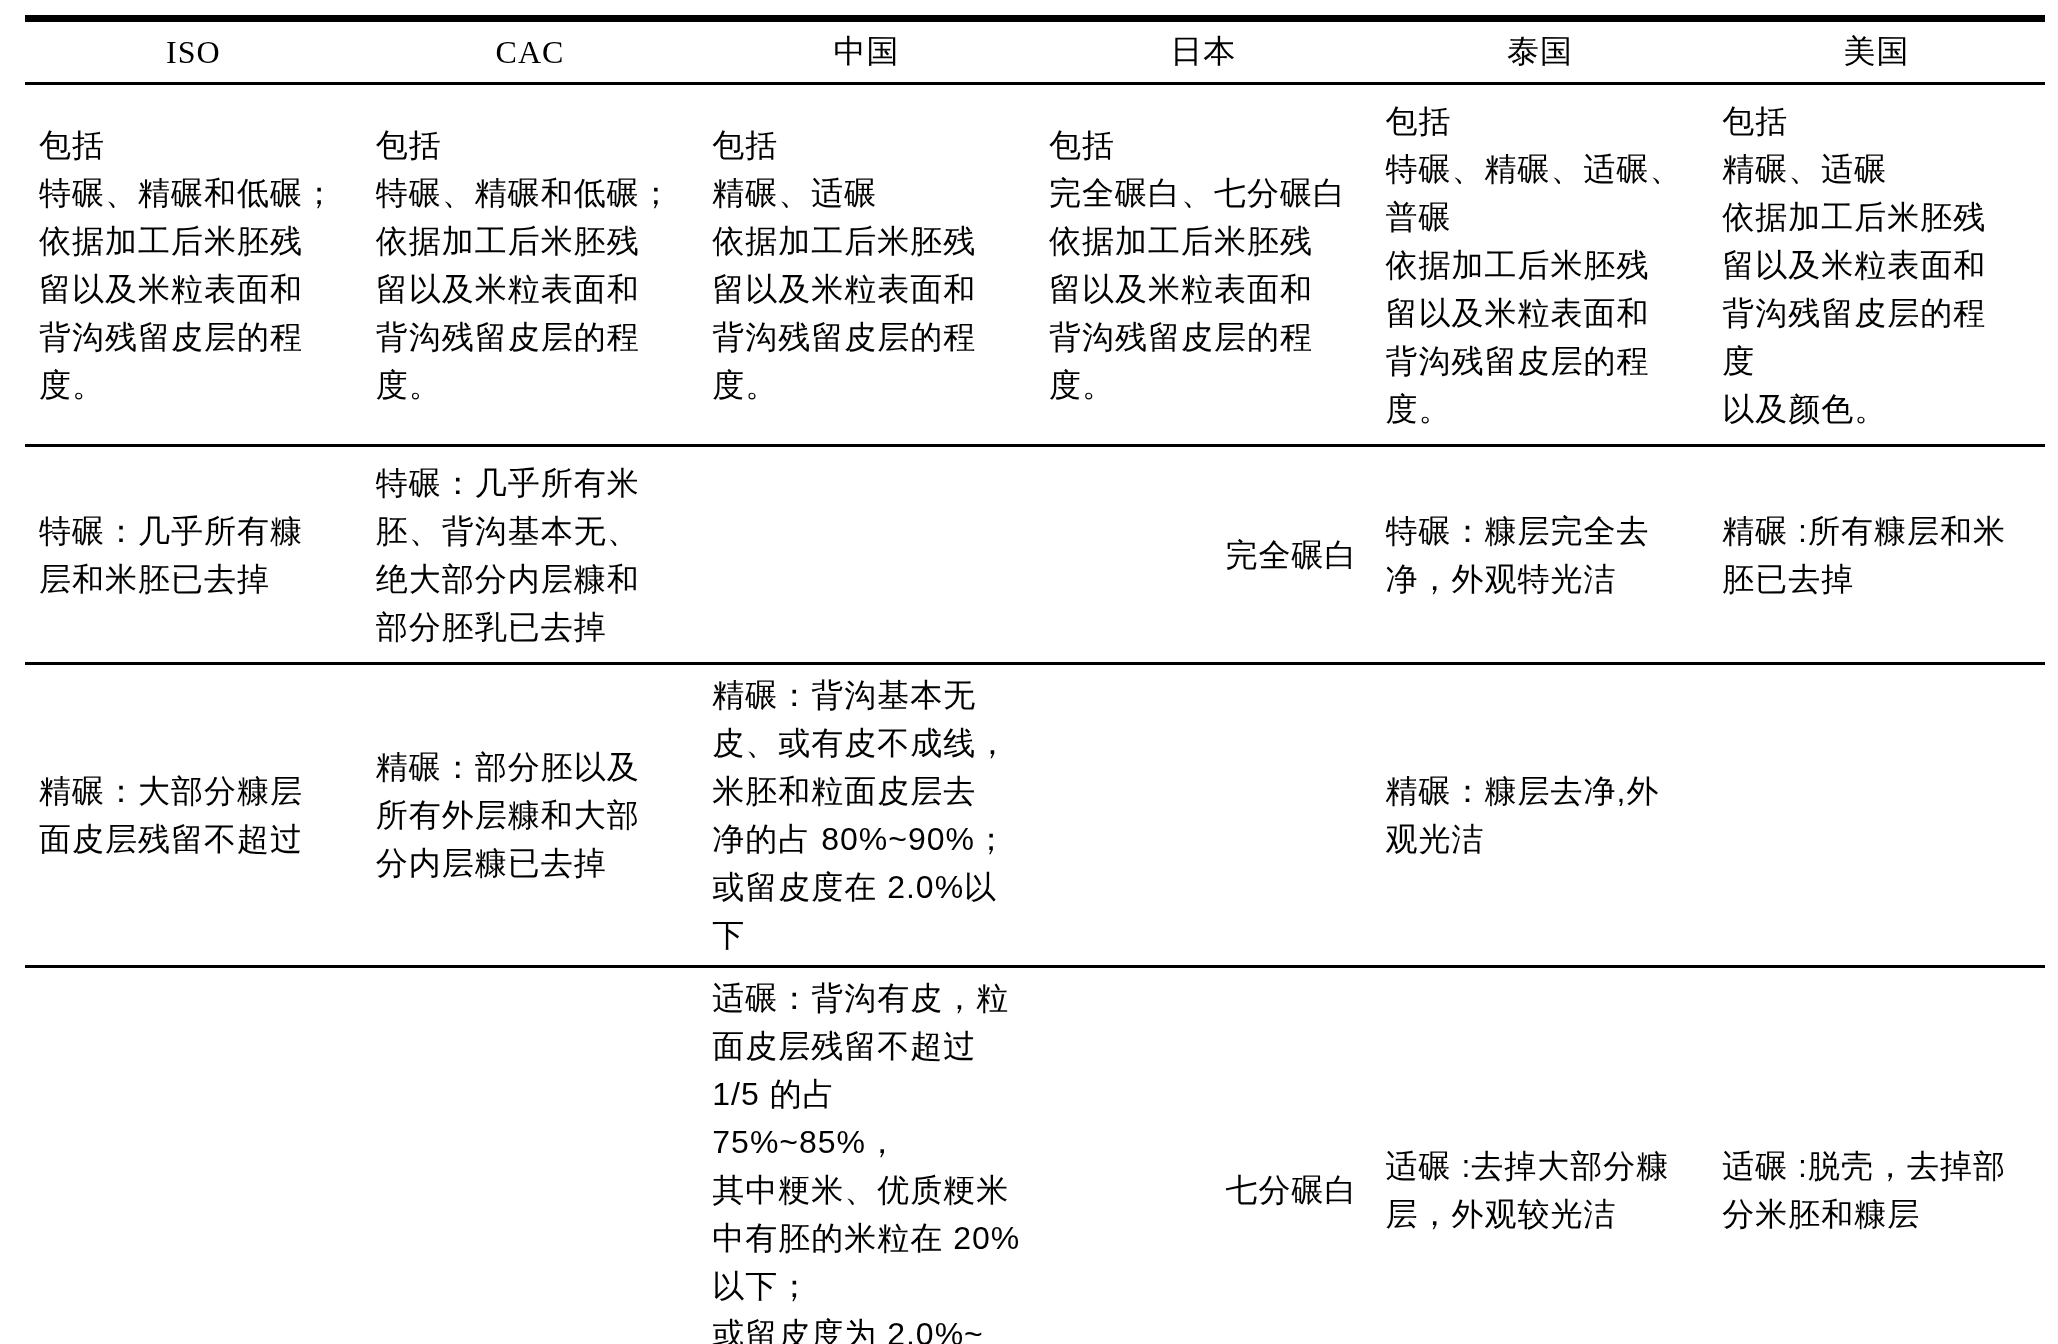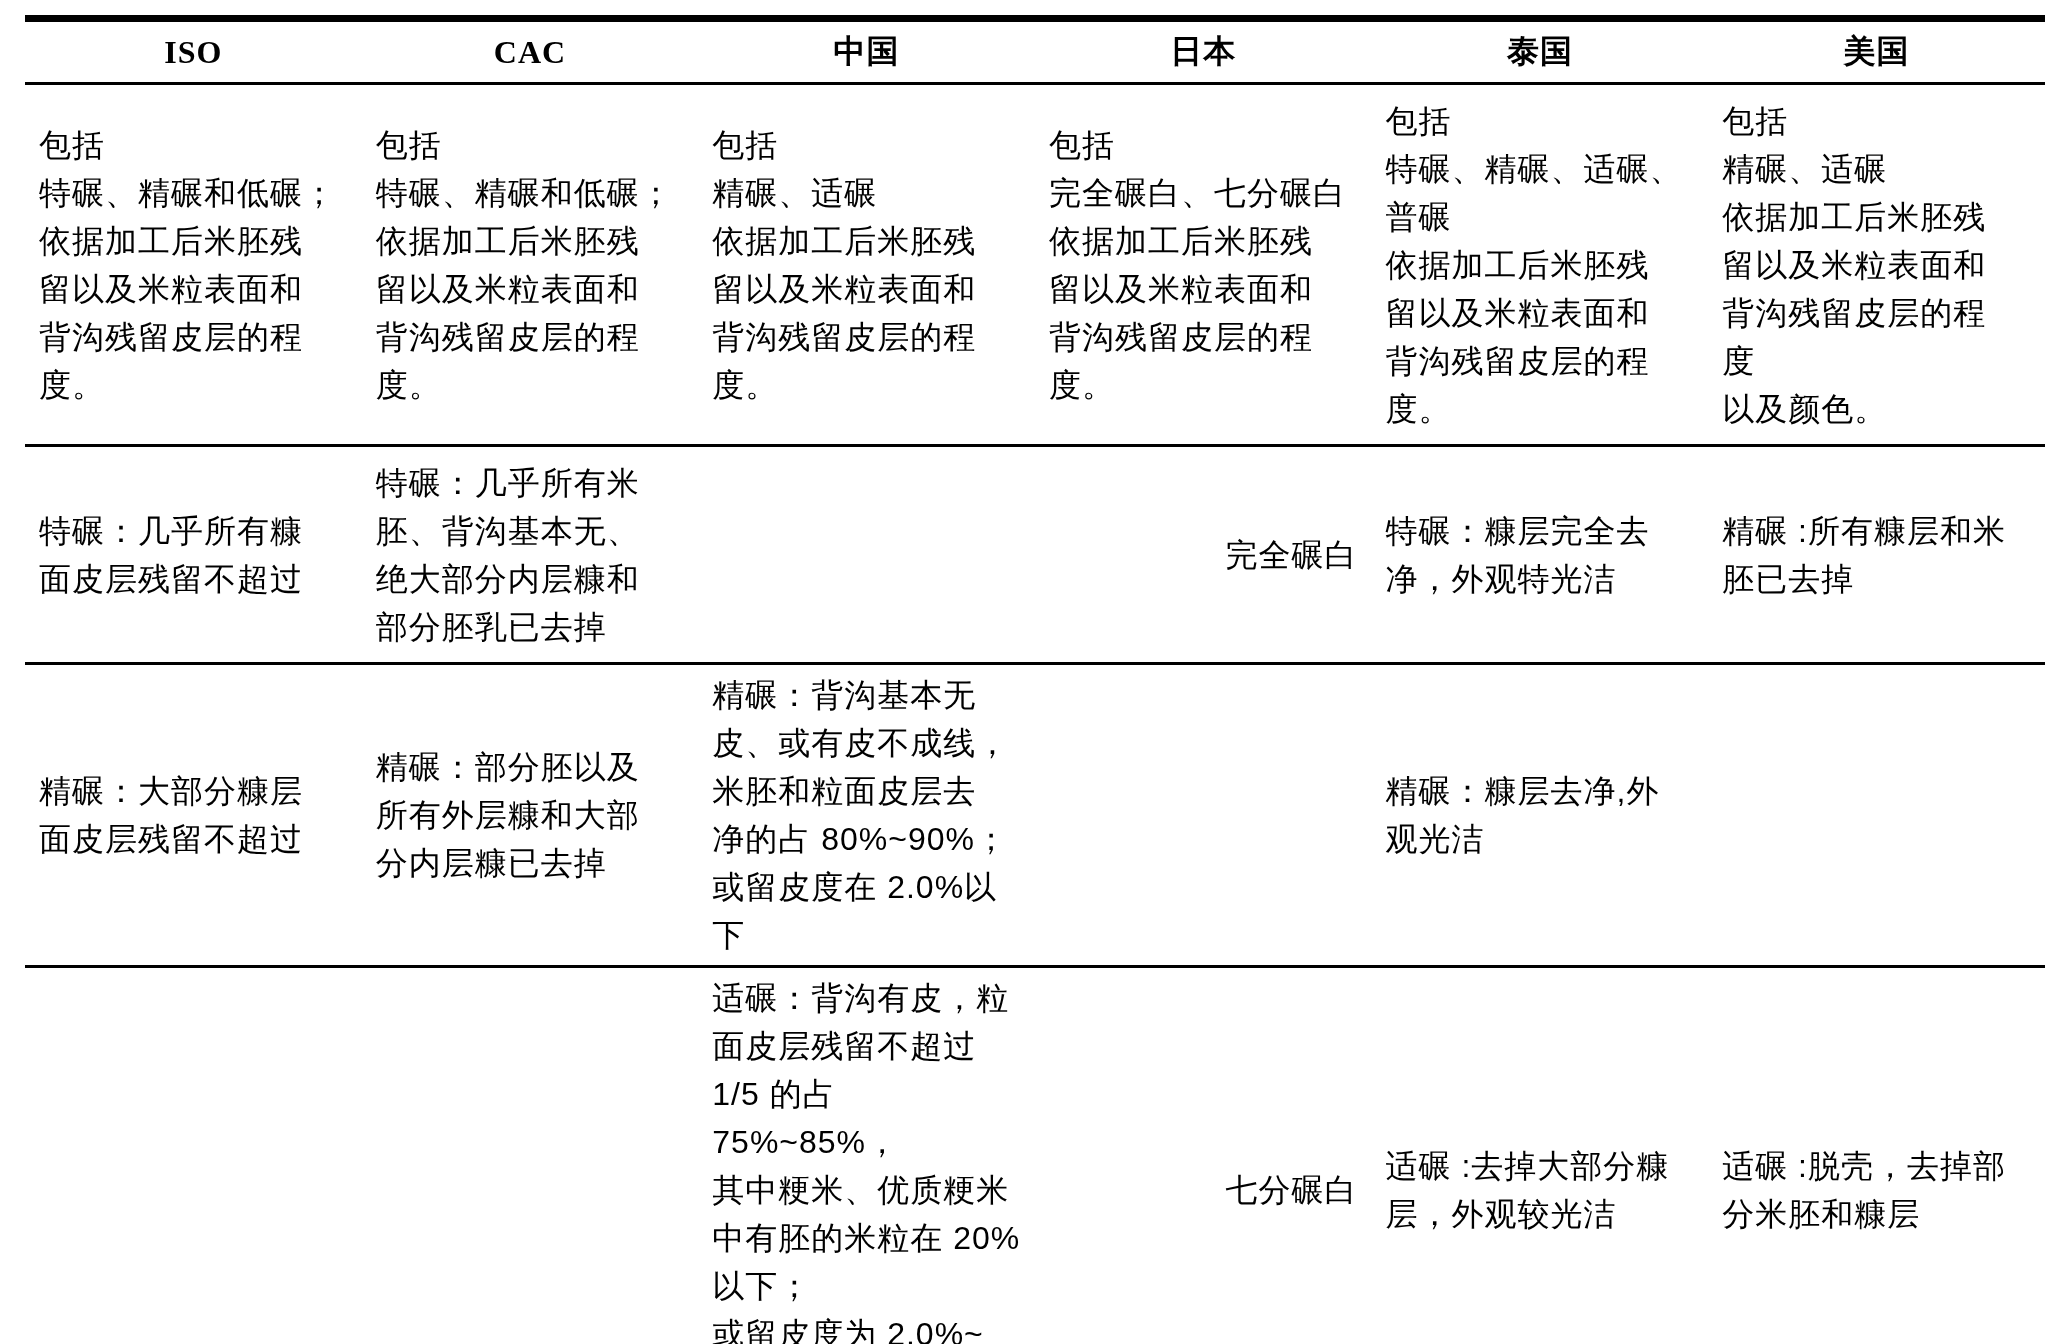--- a/index.html
+++ b/index.html
@@ -19,21 +19,21 @@
   }
   table.std-table {
     border-collapse: collapse;
     table-layout: fixed;
     width: 2020px;
     border-top: 7px solid #000;
     border-bottom: 8px solid #000;
   }
   thead th {
     font-family: "Liberation Serif", serif;
-    font-weight: bold;
+    font-weight: normal;
     font-size: 32px;
     height: 58px;
     text-align: center;
     vertical-align: middle;
     border-bottom: 3px solid #000;
     letter-spacing: 1px;
   }
   tbody tr {
     border-top: 3px solid #000;
   }
@@ -117,21 +117,21 @@
         <td>包括
 精碾、适碾
 依据加工后米胚残
 留以及米粒表面和
 背沟残留皮层的程
 度
 以及颜色。</td>
       </tr>
       <tr class="row-well">
         <td>特碾：几乎所有糠
-面皮层残留不超过</td>
+层和米胚已去掉</td>
         <td>特碾：几乎所有米
 胚、背沟基本无、
 绝大部分内层糠和
 部分胚乳已去掉</td>
         <td></td>
         <td class="center">完全碾白</td>
         <td>特碾：糠层完全去
 净，外观特光洁</td>
         <td>精碾 :所有糠层和米
 胚已去掉</td>

